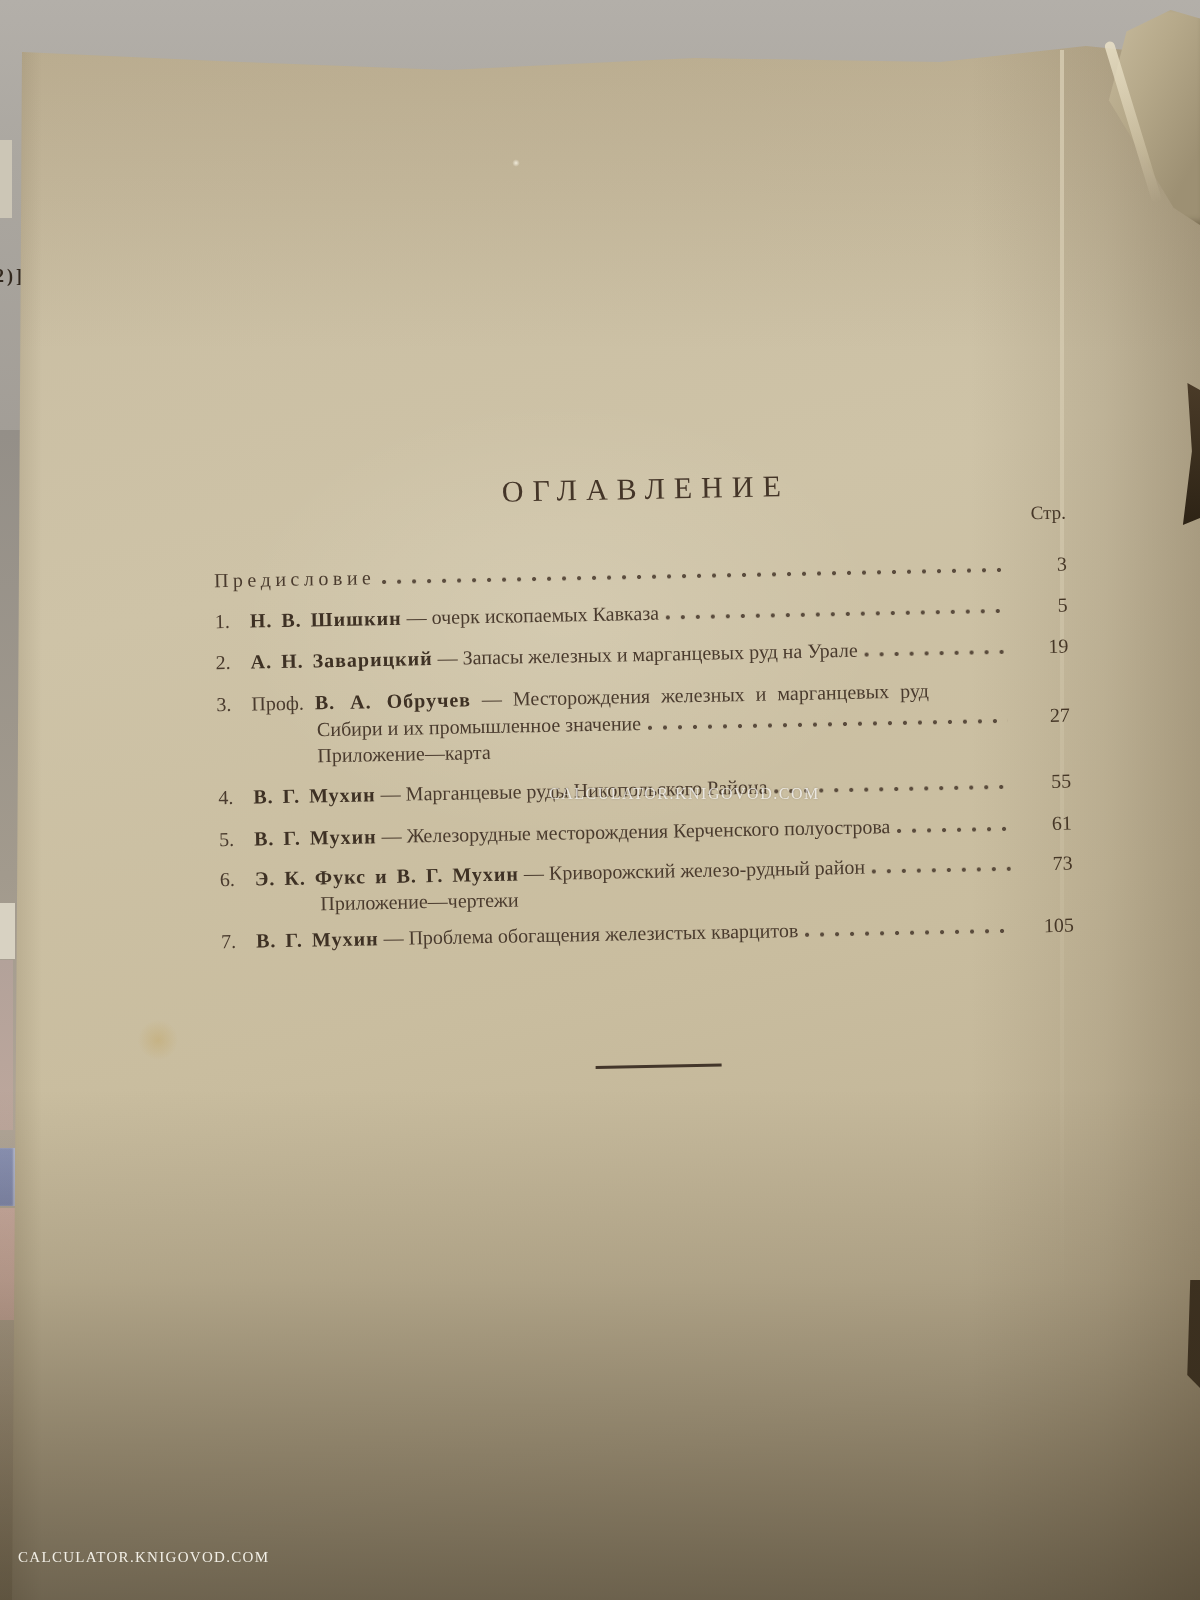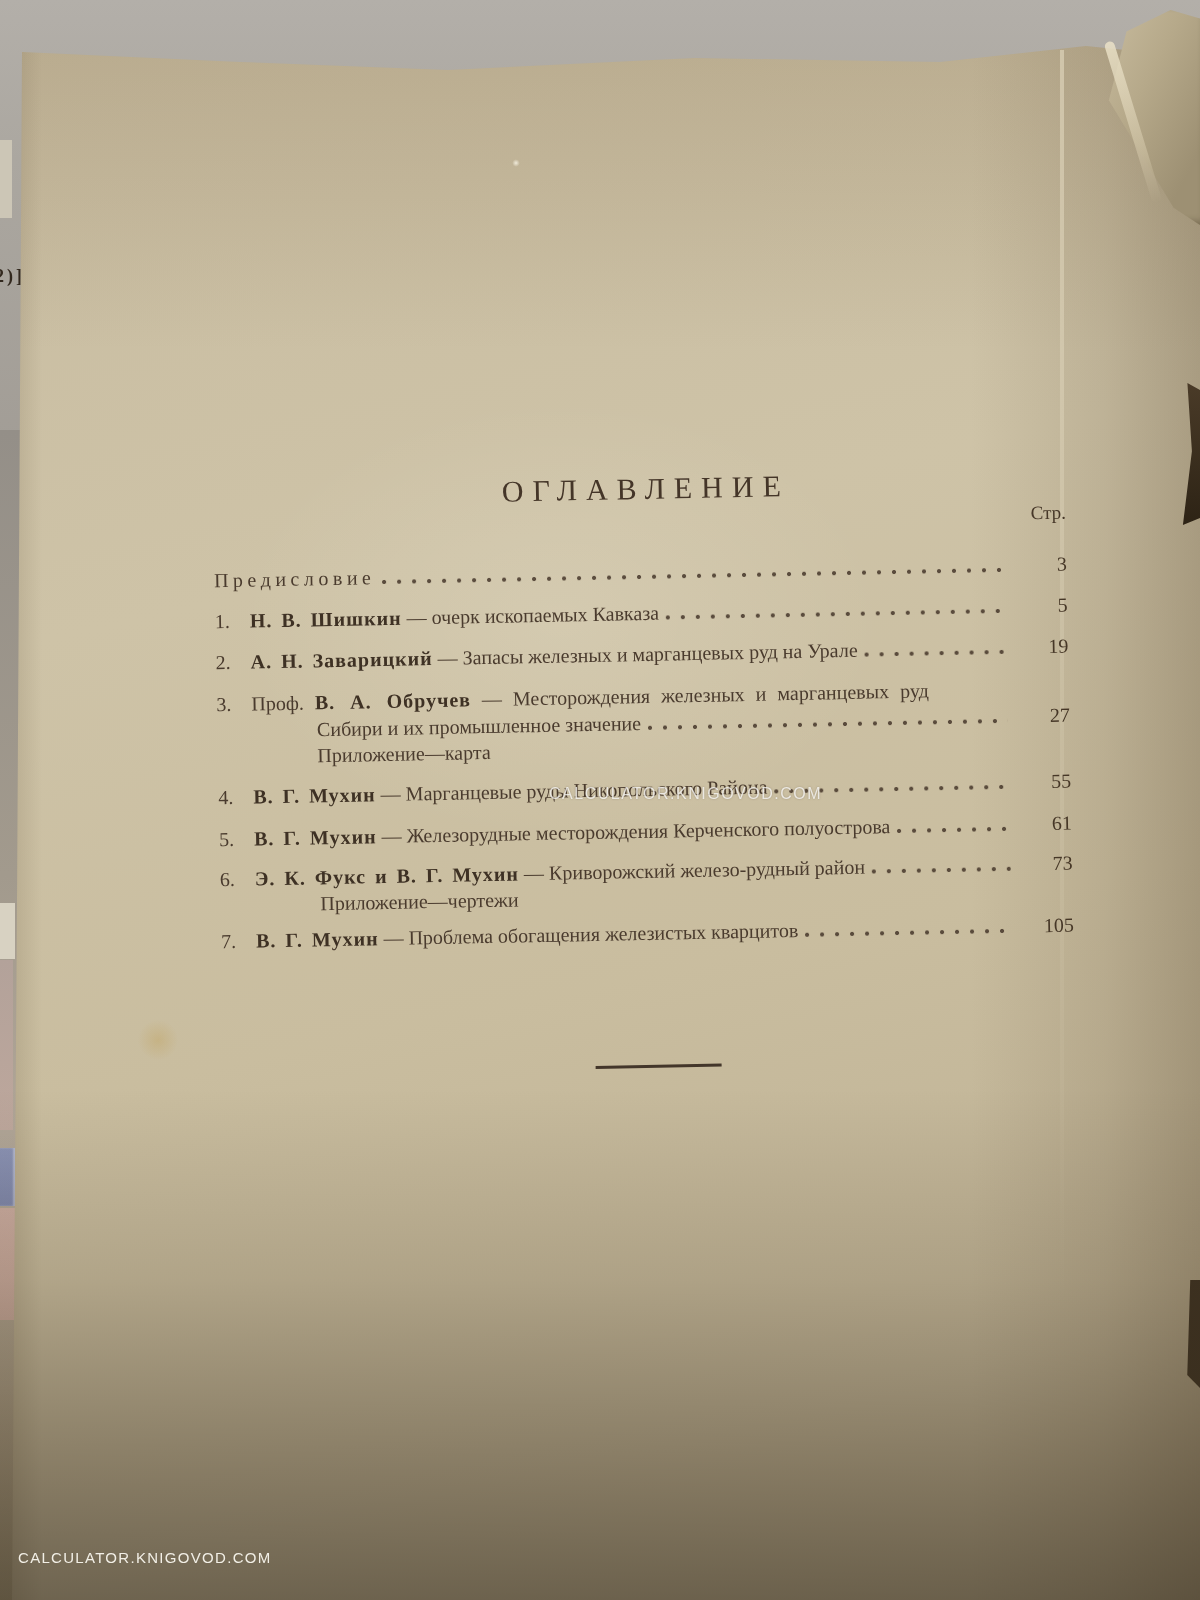--- a/index.html
+++ b/index.html
@@ -102,21 +102,21 @@
   .r-e4 { margin-top:18px; }
   .r-e5 { margin-top:16px; }
   .r-e5b { margin-top:2px; }
   .r-e6 { margin-top:12px; }
   .divider { width:126px; height:3px; background:#43362a; margin:120px 0 0 372px; }
   
   .shade-bottom {
     position:absolute; inset:0; pointer-events:none;
     background:linear-gradient(180deg, transparent 68%, rgba(72,60,40,.16) 80%, rgba(58,48,32,.42) 92%, rgba(46,38,25,.55) 100%);
   }
-  .wm { position:absolute; font-family:Liberation Sans, sans-serif; white-space:nowrap; }
+  .wm { position:absolute; font-family:Liberation Serif, serif; white-space:nowrap; }
   .wm-center {
     left:549px; top:785px; font-size:16px; letter-spacing:1.5px;
     color:rgba(255,255,255,.75); text-shadow:0 0 2px rgba(120,108,88,.55);
   }
   .wm-bottom {
     left:18px; top:1549px; font-size:15px; letter-spacing:1.3px; color:#f2efe6;
   }
 </style>
 </head>
 <body>

